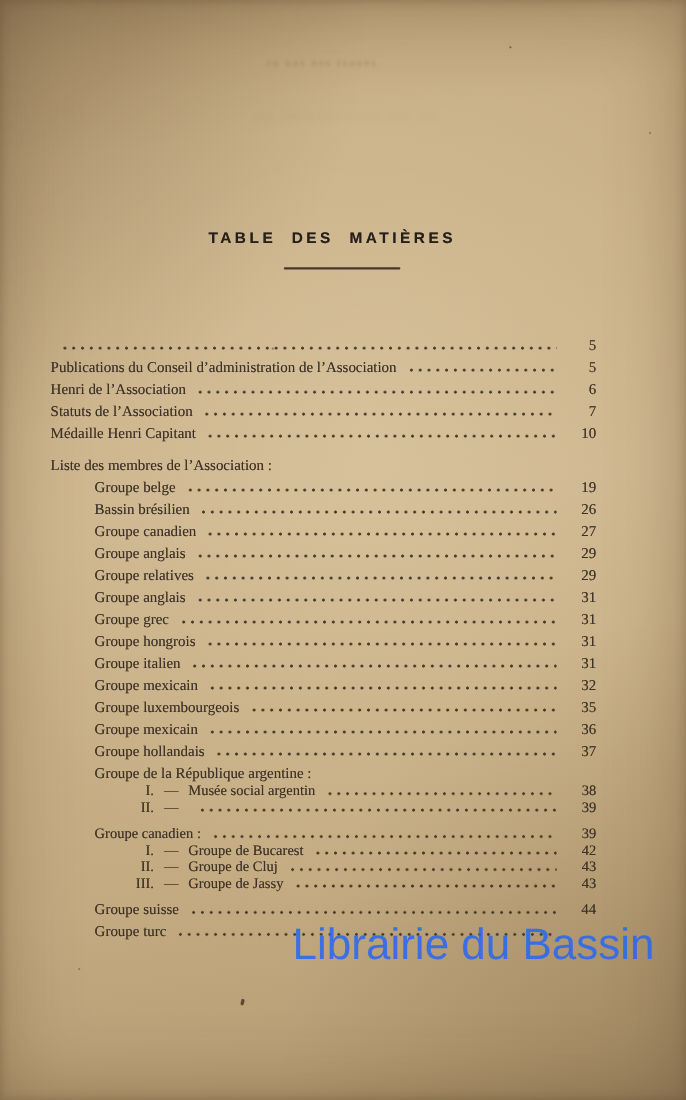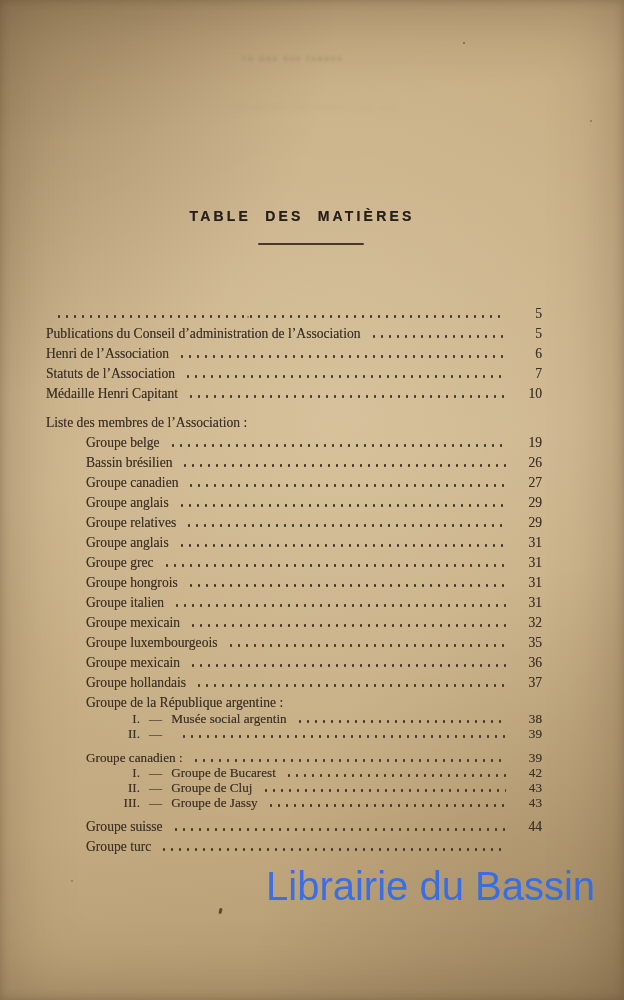--- a/index.html
+++ b/index.html
@@ -203,20 +203,20 @@
         <span class="leader"></span>
         <span class="pnum">44</span>
       </div>
       <div class="row lvl1">
         <span class="label">Groupe turc</span>
         <span class="leader"></span>
         <span class="pnum"></span>
       </div>
     </div>
 
-  <div class="watermark" style="color: rgb(43, 104, 242); margin-top: 27px;">Librairie du Bassin</div>
+  <div class="watermark" style="color: rgb(43, 104, 242);">Librairie du Bassin</div>
 
   <div class="speck speck-1"></div>
   <div class="speck speck-2"></div>
   <div class="speck speck-3"></div>
   <div class="speck speck-4"></div>
   <div class="speck speck-5"></div>
 </div>
 
 </body></html>

